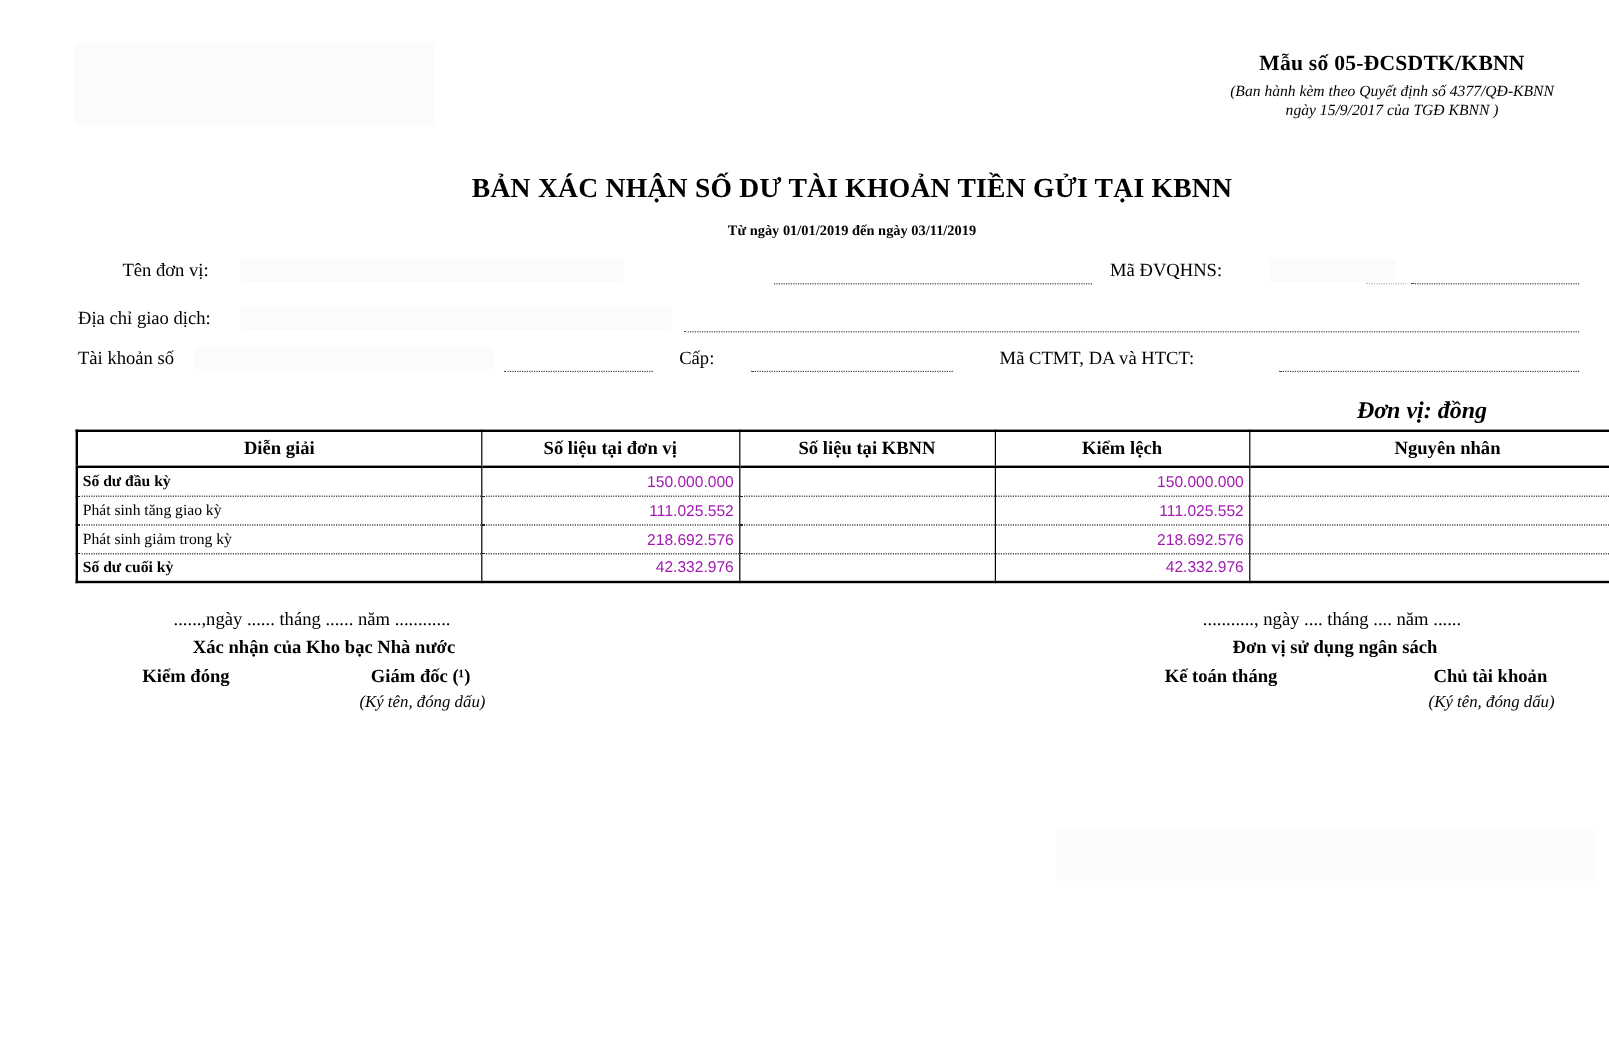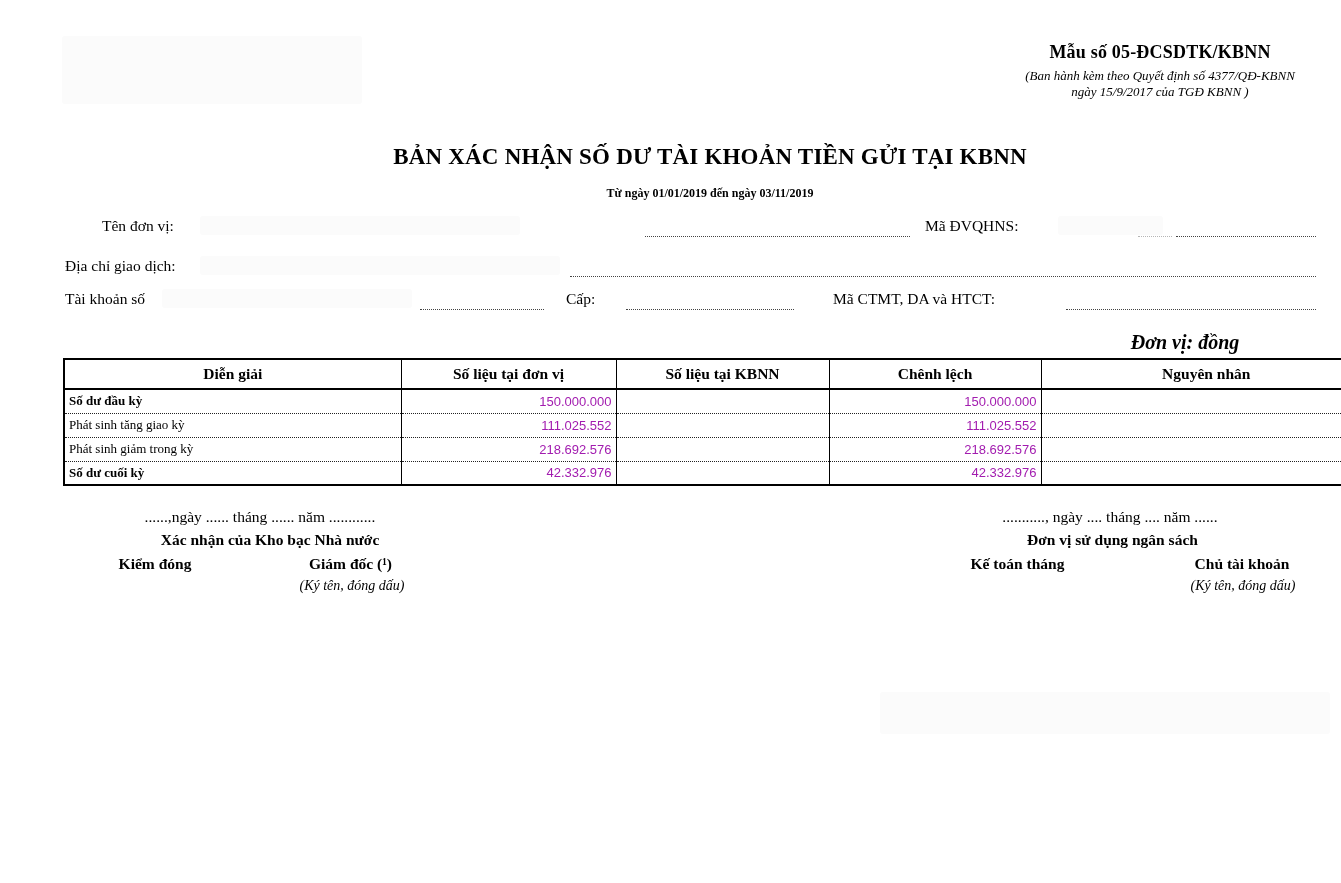--- a/index.html
+++ b/index.html
@@ -123,21 +123,21 @@
       <col style="width:215px">
       <col style="width:213px">
       <col style="width:212px">
       <col style="width:330px">
   </colgroup>
   <thead>
     <tr>
       <th>Diễn giải</th>
       <th>Số liệu tại đơn vị</th>
       <th>Số liệu tại KBNN</th>
-      <th>Chênh lệch</th>
+      <th>Kiểm lệch</th>
       <th>Nguyên nhân</th>
     </tr>
   </thead>
   <tbody>
     <tr class="row-bold">
       <td class="cell-label">Số dư đầu kỳ</td>
       <td class="cell-num">150.000.000</td>
       <td class="cell-num"></td>
       <td class="cell-num">150.000.000</td>
       <td class="cell-label"></td>

